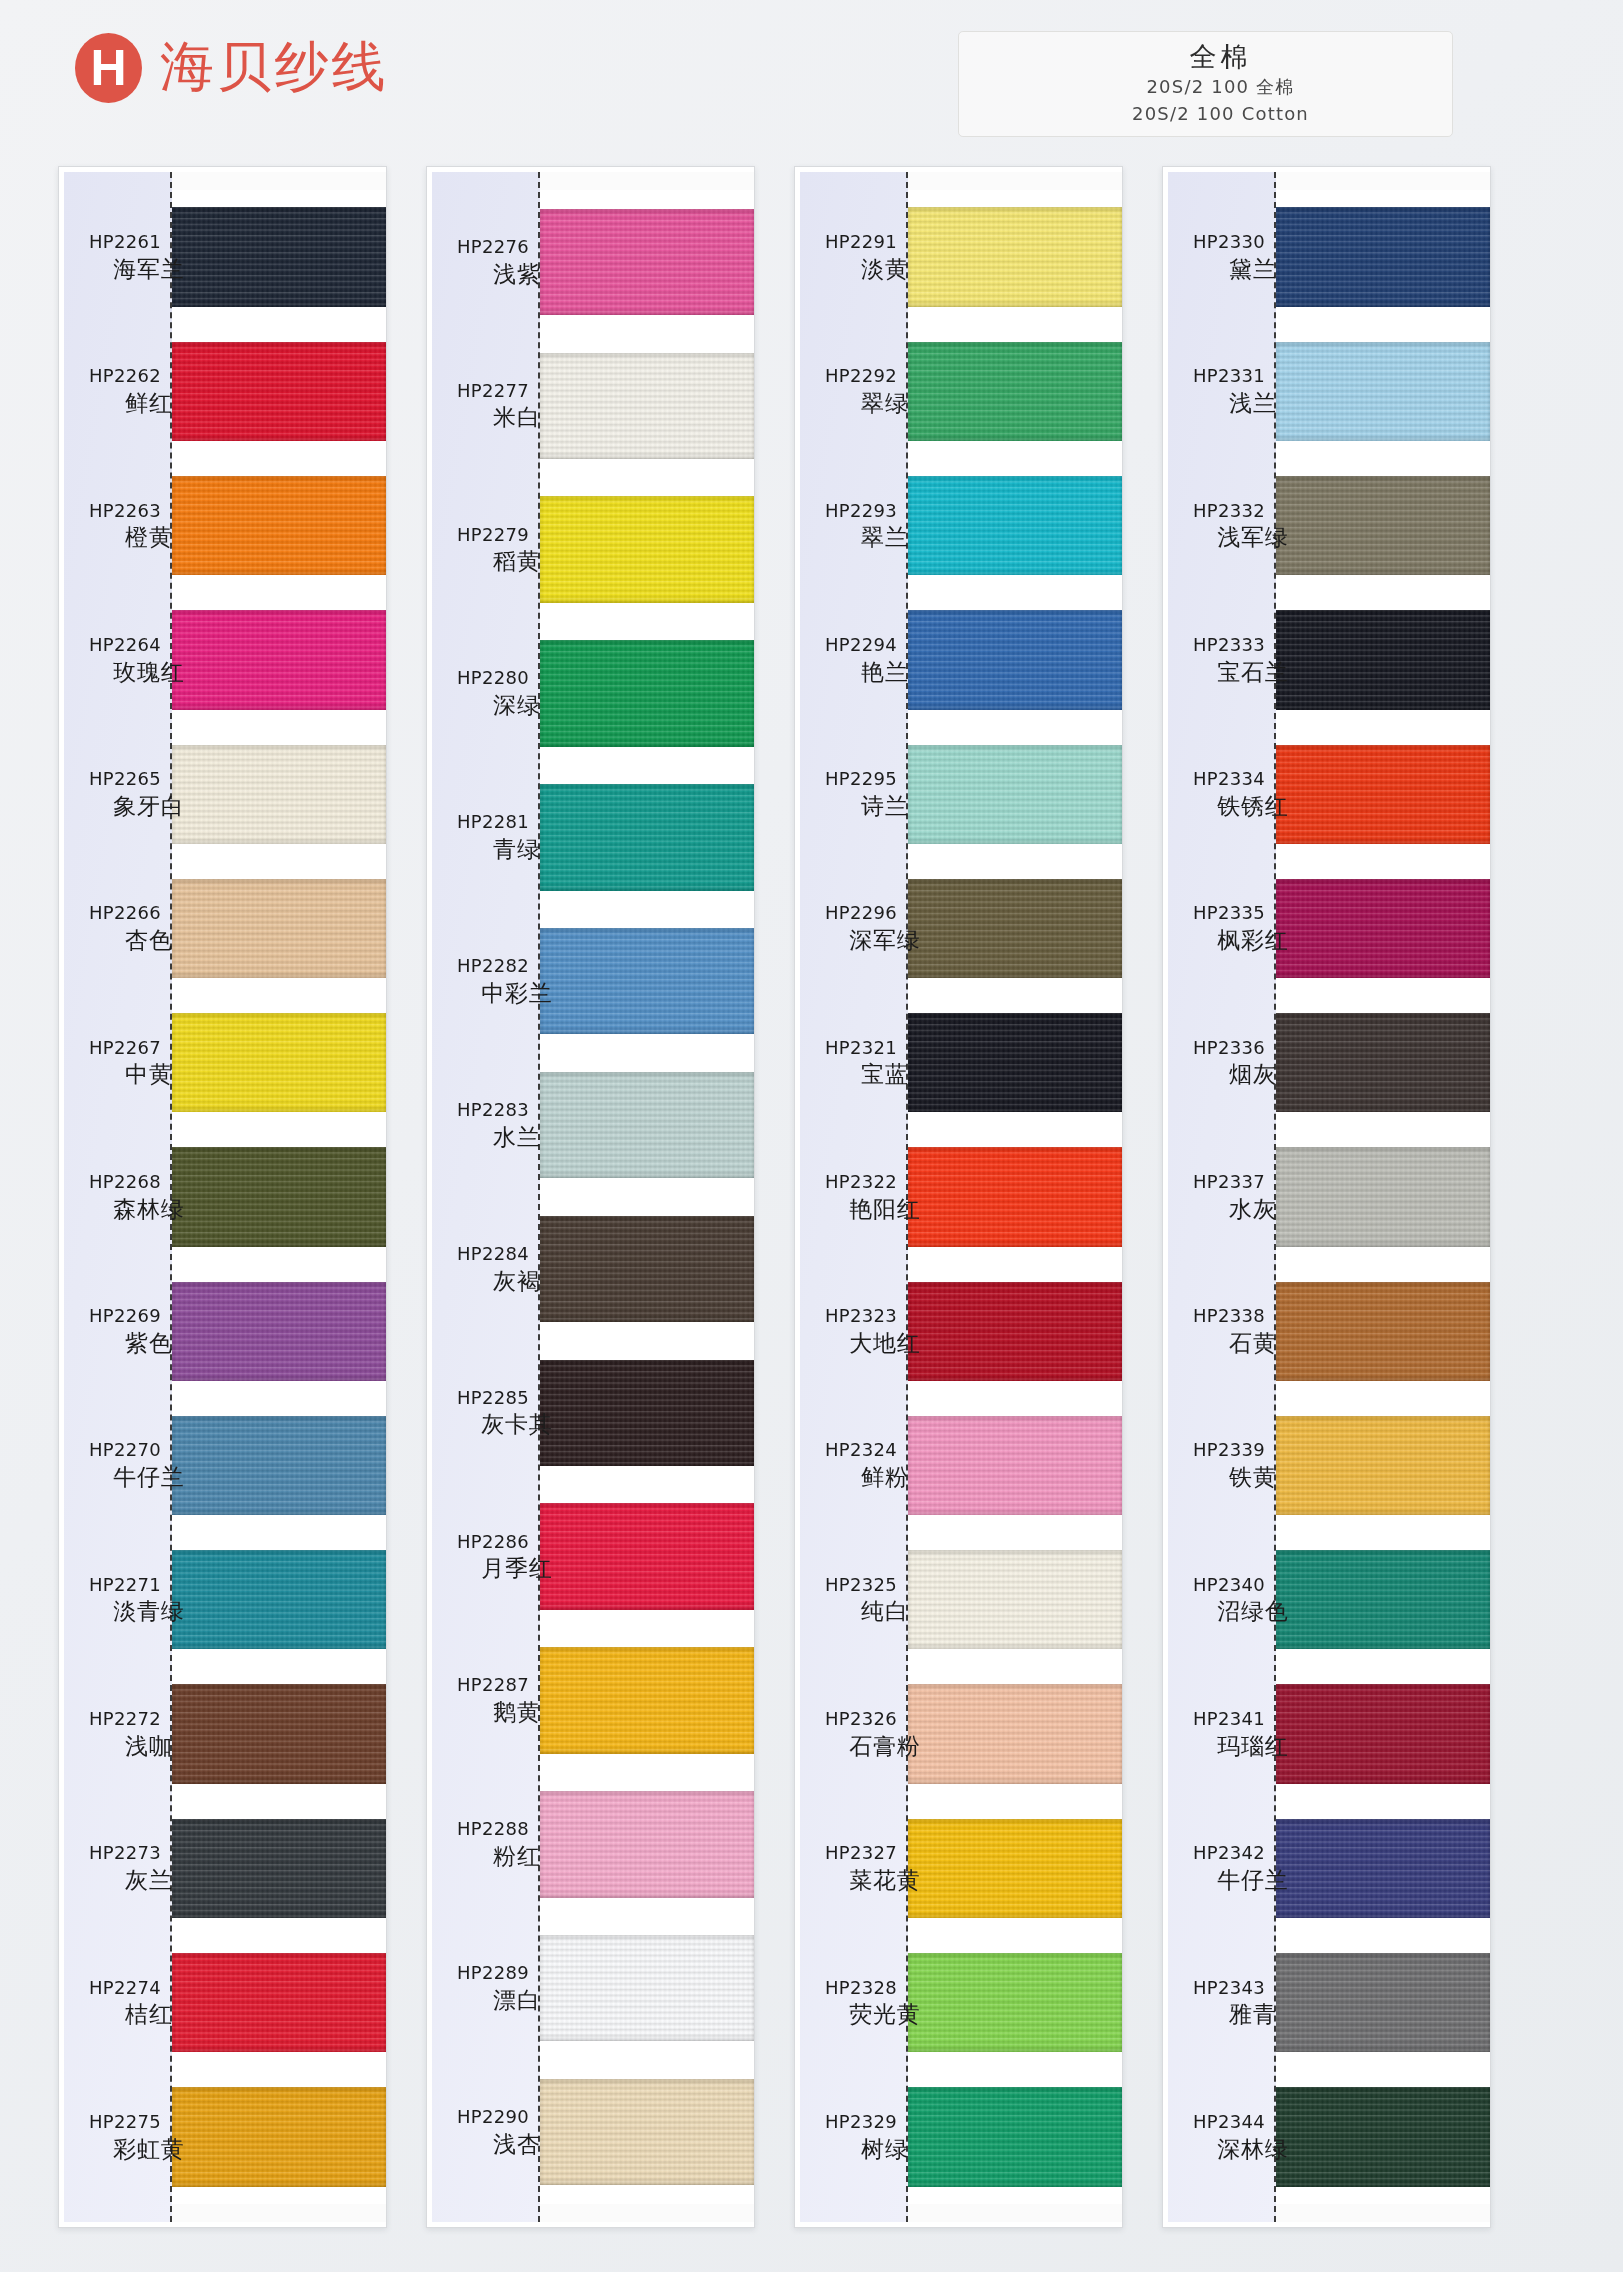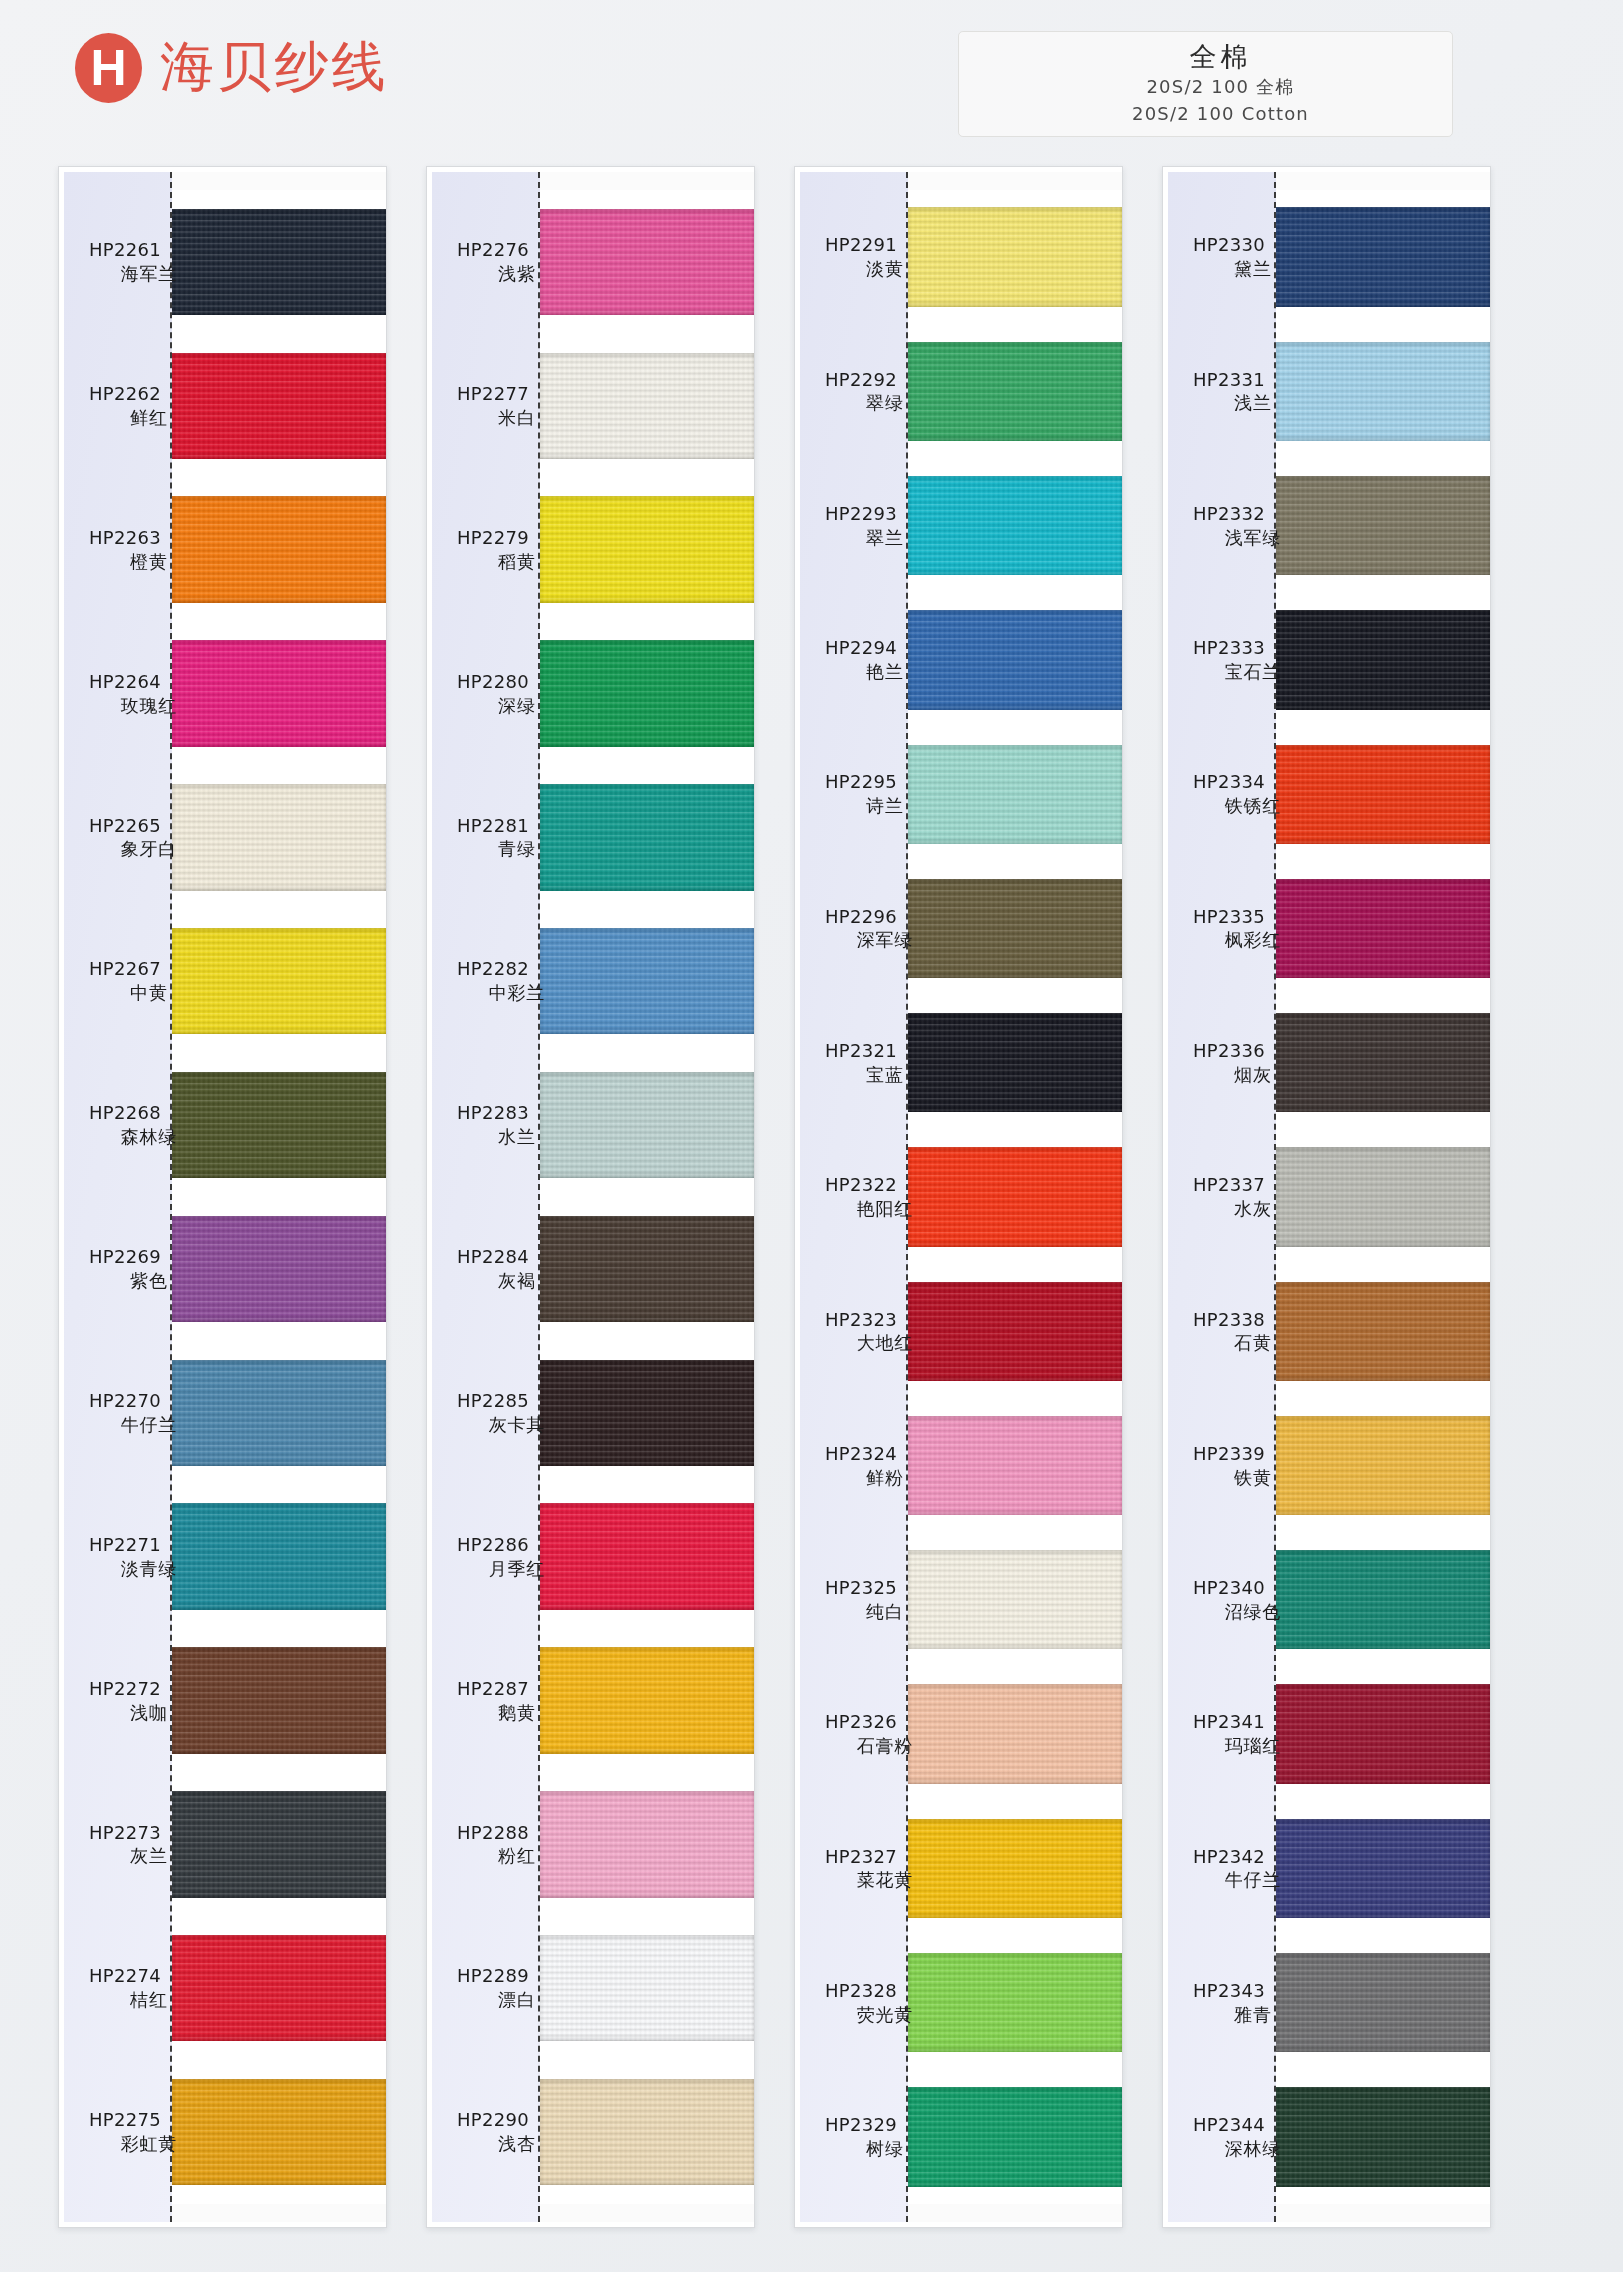--- a/index.html
+++ b/index.html
@@ -146,21 +146,21 @@
     pointer-events: none;
   }
   .code {
     display: block;
     font-size: 18px;
     letter-spacing: 0.3px;
     white-space: nowrap;
   }
   .cname {
     display: block;
-    font-size: 18px;
+    font-size: 23px;
     letter-spacing: 0.8px;
     white-space: nowrap;
     margin-left: 48px;
   }
   .swatch-wrap {
     position: absolute;
     left: 113px;
     right: 0;
     height: 100%;
     display: flex;
@@ -281,20 +281,31 @@
             <span class="cname">象牙白</span>
           </div>
           <div class="swatch-wrap">
             <div class="swatch" style="background: rgb(244, 238, 221);">
               <div class="swatch-shadow"></div>
             </div>
           </div>
         </div>
         <div class="row">
           <div class="row-label">
+            <span class="code">HP2266</span>
+            <span class="cname">杏色</span>
+          </div>
+          <div class="swatch-wrap">
+            <div class="swatch" style="background: rgb(232, 196, 155);">
+              <div class="swatch-shadow"></div>
+            </div>
+          </div>
+        </div>
+        <div class="row">
+          <div class="row-label">
             <span class="code">HP2267</span>
             <span class="cname">中黄</span>
           </div>
           <div class="swatch-wrap">
             <div class="swatch" style="background: rgb(242, 220, 28);">
               <div class="swatch-shadow"></div>
             </div>
           </div>
         </div>
         <div class="row">

